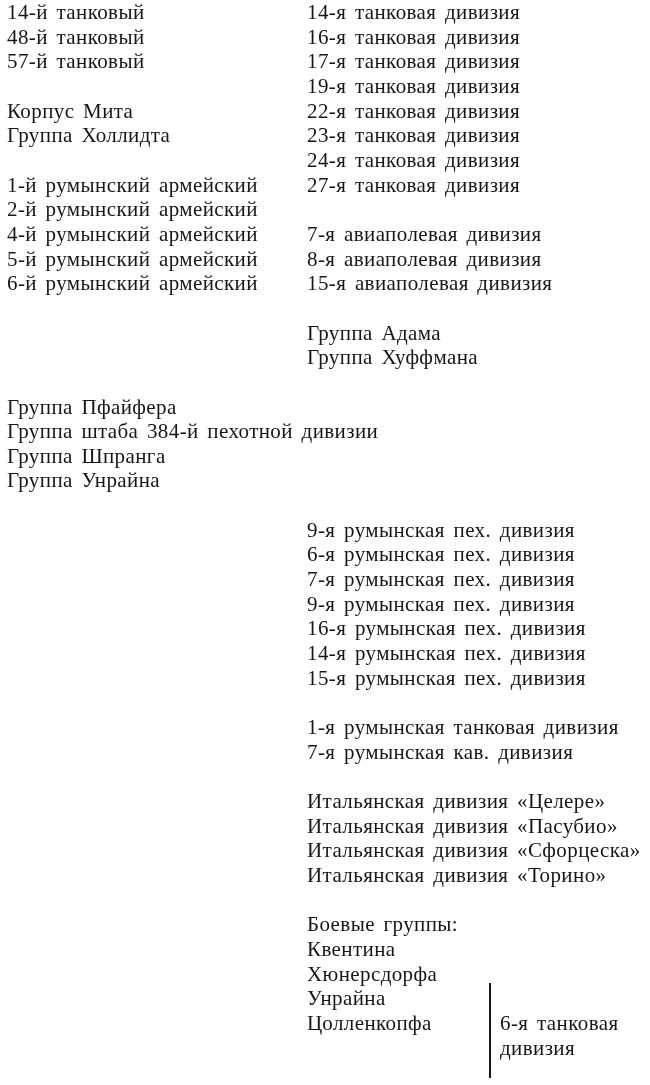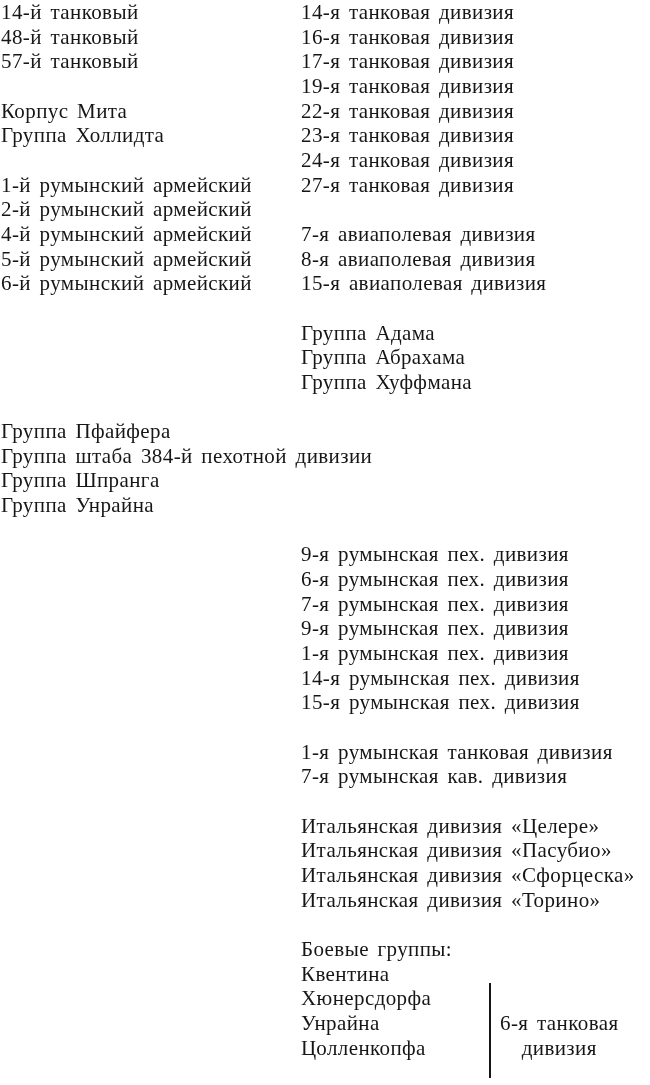--- a/index.html
+++ b/index.html
@@ -24,21 +24,21 @@
     position: absolute;
     left: 0; top: 0; right: 0; bottom: 0;
   }
   .row {
     display: flex;
     height: 24.66px;
     white-space: nowrap;
   }
   .cell-left {
     width: 300px;
-    padding-left: 1px;
+    padding-left: 7px;
     flex: 0 0 auto;
     overflow: visible;
   }
   .cell-right {
     flex: 1 1 auto;
     overflow: visible;
     font-family: Liberation Serif, serif;
   }
   .bracket-divider {
     position: absolute;
@@ -46,21 +46,20 @@
     top: 983px;
     width: 2px;
     height: 95px;
     background: #161616;
   }
   .bracket-label {
     position: absolute;
     left: 500px;
     top: 1011px;
     white-space: nowrap;
-    text-align: center;
   }
 </style>
 </head>
 <body>
 
 <div class="doc">
   <div class="rows">
       <div class="row">
         <div class="cell-left">14-й танковый</div>
         <div class="cell-right">14-я танковая дивизия</div>
@@ -112,24 +111,20 @@
       <div class="row">
         <div class="cell-left"></div>
         <div class="cell-right"></div>
       </div>
       <div class="row">
         <div class="cell-left"></div>
         <div class="cell-right">Группа Адама</div>
       </div>
       <div class="row">
         <div class="cell-left"></div>
-        <div class="cell-right">Группа Абрахама</div>
-      </div>
-      <div class="row">
-        <div class="cell-left"></div>
         <div class="cell-right">Группа Хуффмана</div>
       </div>
       <div class="row">
         <div class="cell-left"></div>
         <div class="cell-right"></div>
       </div>
       <div class="row">
         <div class="cell-left">Группа Пфайфера</div>
         <div class="cell-right"></div>
       </div>
@@ -159,21 +154,21 @@
       <div class="row">
         <div class="cell-left"></div>
         <div class="cell-right">7-я румынская пех. дивизия</div>
       </div>
       <div class="row">
         <div class="cell-left"></div>
         <div class="cell-right">9-я румынская пех. дивизия</div>
       </div>
       <div class="row">
         <div class="cell-left"></div>
-        <div class="cell-right">1-я румынская пех. дивизия</div>
+        <div class="cell-right">16-я румынская пех. дивизия</div>
       </div>
       <div class="row">
         <div class="cell-left"></div>
         <div class="cell-right">14-я румынская пех. дивизия</div>
       </div>
       <div class="row">
         <div class="cell-left"></div>
         <div class="cell-right">15-я румынская пех. дивизия</div>
       </div>
       <div class="row">

